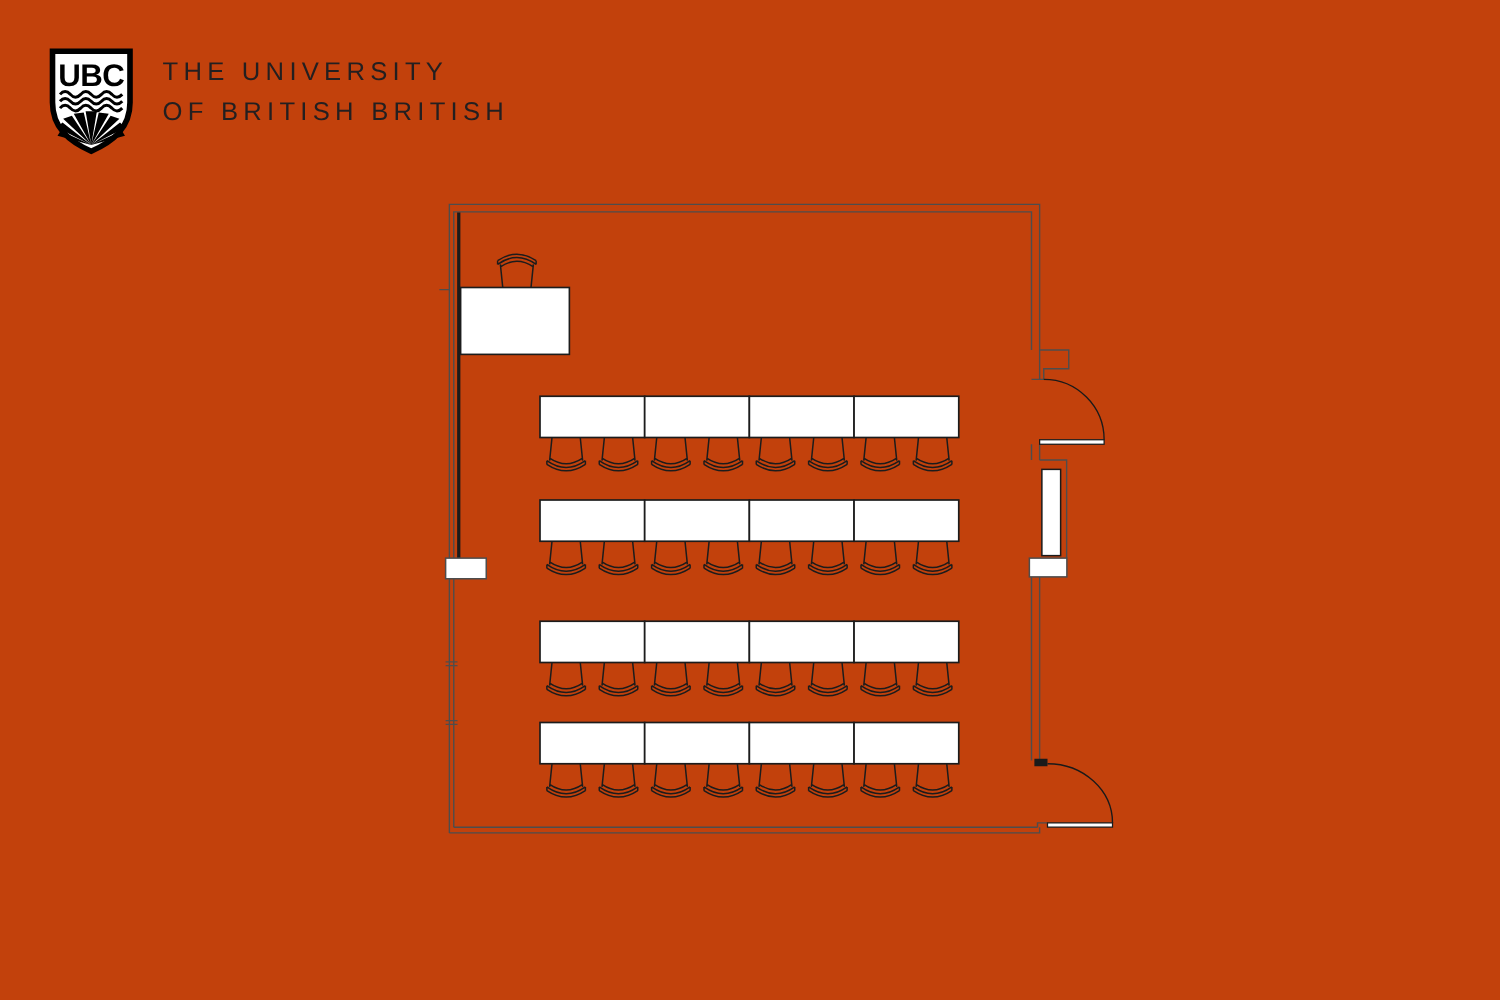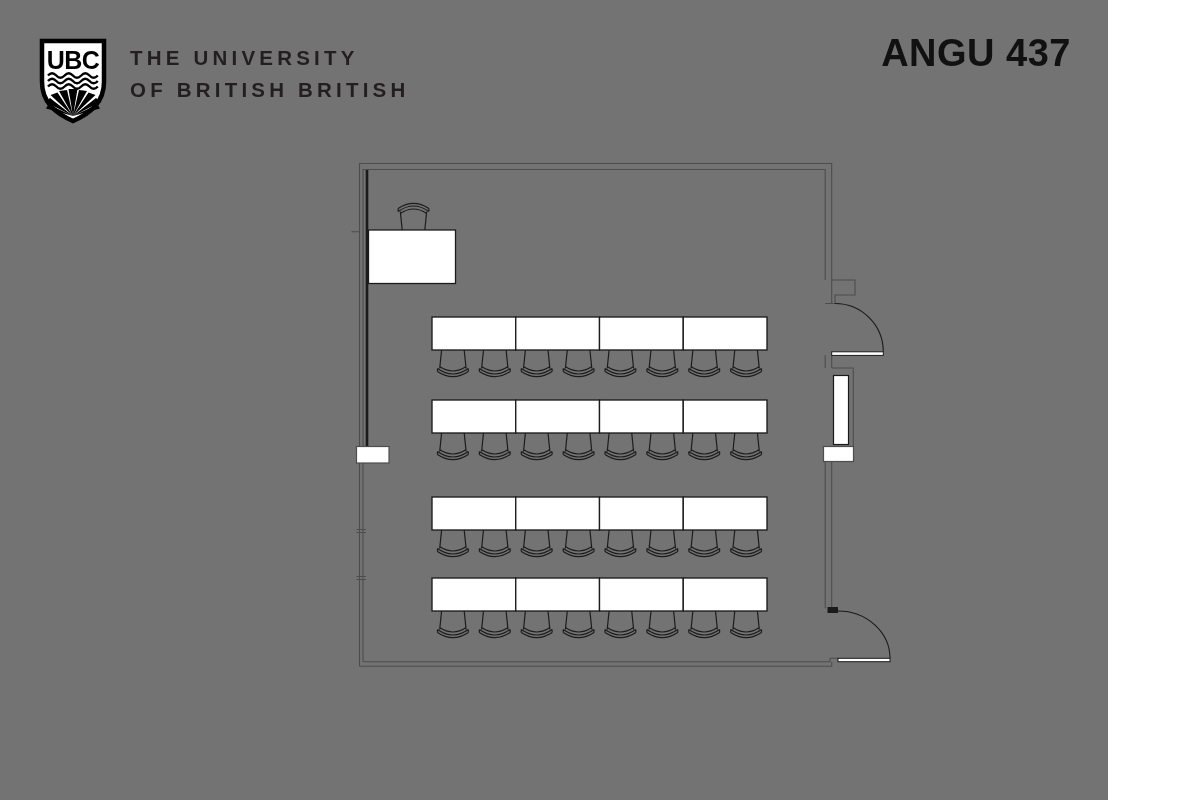--- a/index.html
+++ b/index.html
@@ -1,19 +1,19 @@
 <!DOCTYPE html>
 <html><head>
 <meta charset="utf-8">
 <style>
   html,body{margin:0;padding:0;background:#ffffff;}
-  .page{position:relative;width:1108px;height:800px;background:#737373;overflow:hidden;
+  .page{position:relative;width:1200px;height:800px;background:#c2410c;overflow:hidden;
         font-family:"Liberation Sans",sans-serif;color:#231f20;}
   .ubc-logo{position:absolute;left:38px;top:38px;width:70px;height:86px;}
-  .uni-name{position:absolute;left:130px;top:42px;font-weight:700;font-size:20.5px;
+  .uni-name{position:absolute;left:130px;top:42px;font-weight:400;font-size:20.5px;
             letter-spacing:4.2px;line-height:32px;color:#231f20;white-space:nowrap;}
   .room-label{position:absolute;right:37px;top:32px;font-weight:700;font-size:38px;
               letter-spacing:.5px;color:#111111;}
   #plan{position:absolute;left:0;top:0;width:1200px;height:800px;}
 </style>
 </head>
 <body>
 
 <div class="page">
 
@@ -34,21 +34,20 @@
              M35,78 L58,60 L62.5,64 Z
              M35,78 L8,70.5 L10.5,66.5 Z
              M35,78 L59.5,66.5 L62,70.5 Z"></path>
   </svg>
 
   <div class="uni-name">
     <div>THE UNIVERSITY</div>
     <div>OF BRITISH BRITISH</div>
   </div>
 
-  <div class="room-label">ANGU 437</div>
 
   <svg id="plan" viewBox="0 0 1200 800">
     <g id="walls" stroke="#4d4d4d" stroke-width="1.1" fill="none">
 
       <path d="M359.5,666.3 L359.5,163.5 L831.7,163.5 L831.7,303.5"></path>
 
       <path d="M363,661.8 L363,169.5 L825.2,169.5 L825.2,280"></path>
 
       <path d="M831.7,280 H855 V295 H835 V303.5 M825.2,303.5 H835"></path>
 

